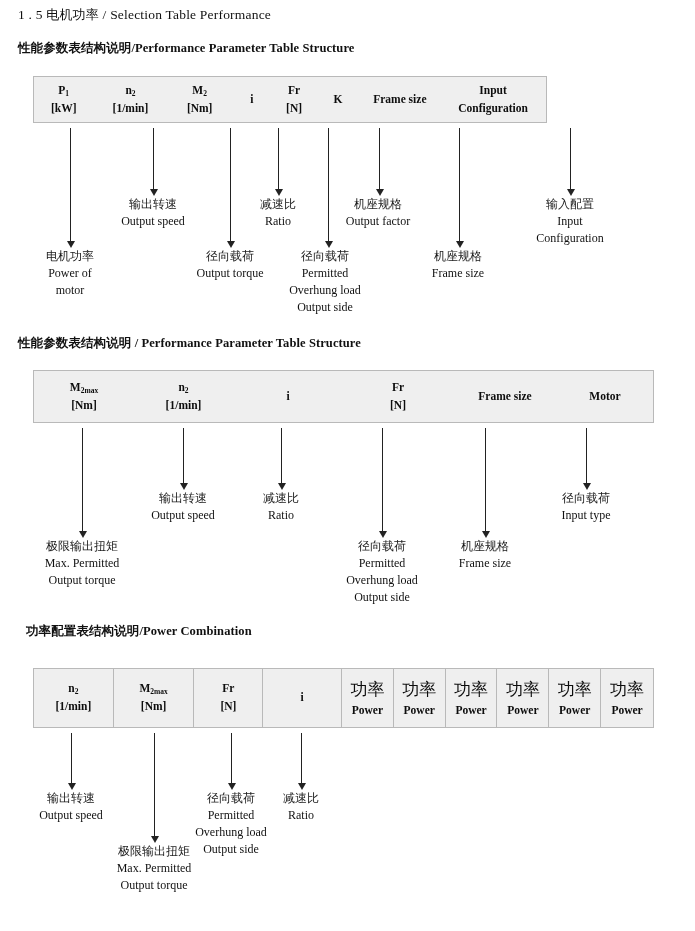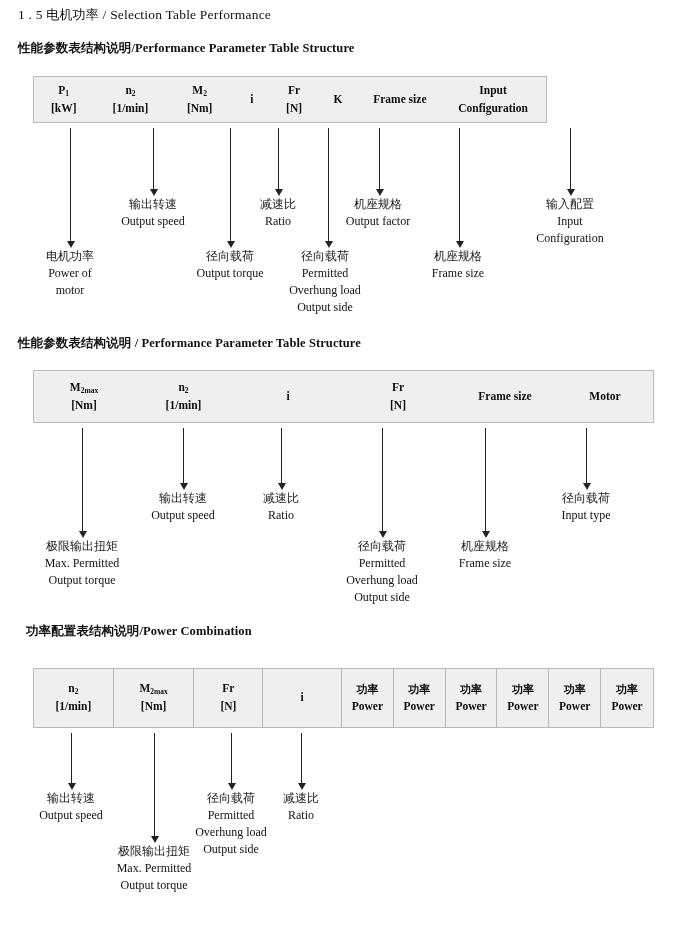--- a/index.html
+++ b/index.html
@@ -73,22 +73,22 @@
   .hdr-cell .l1, .hdr-cell .l2 { display: block; white-space: nowrap; }
   .hdr-cell sub {
     font-size: 7.5px;
     vertical-align: baseline;
     position: relative;
     top: 2px;
     font-weight: bold;
   }
   .hdr-cell .cnlab {
     font-family: "DejaVu Sans", "Liberation Sans", sans-serif;
-    font-weight: 700;
-    font-size: 11px;
+    font-weight: 400;
+    font-size: 17px;
   }
 
   
   .arrow {
     position: absolute;
     width: 9px;
   }
   .arrow .shaft {
     position: absolute;
     left: 4px;

